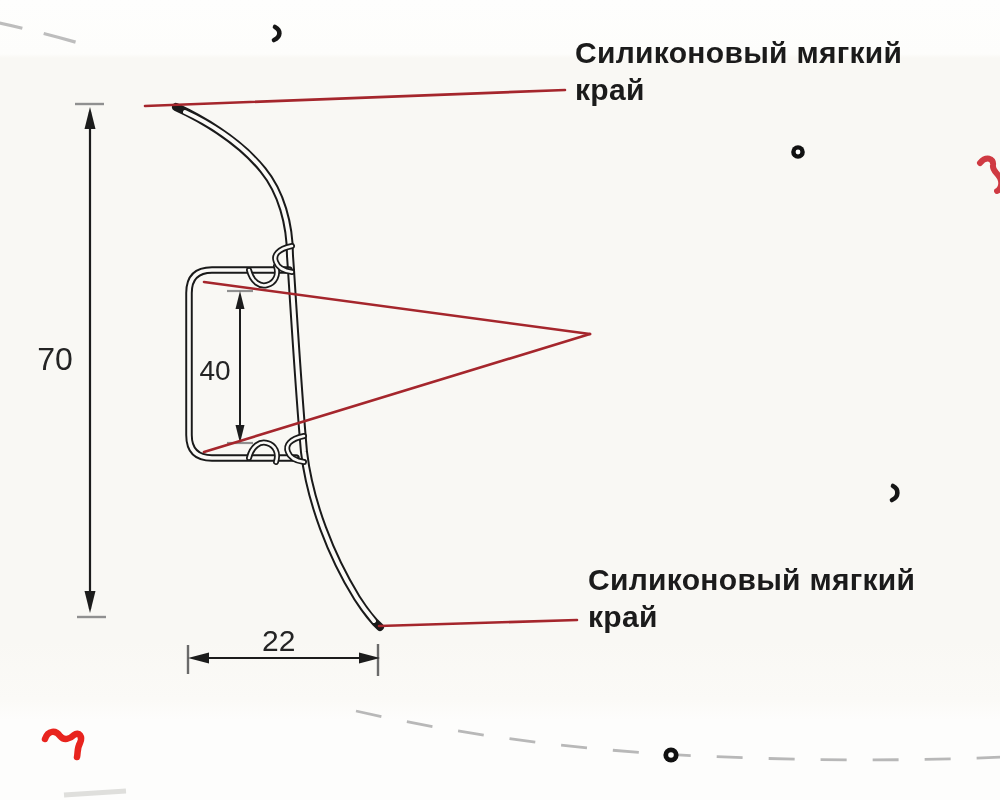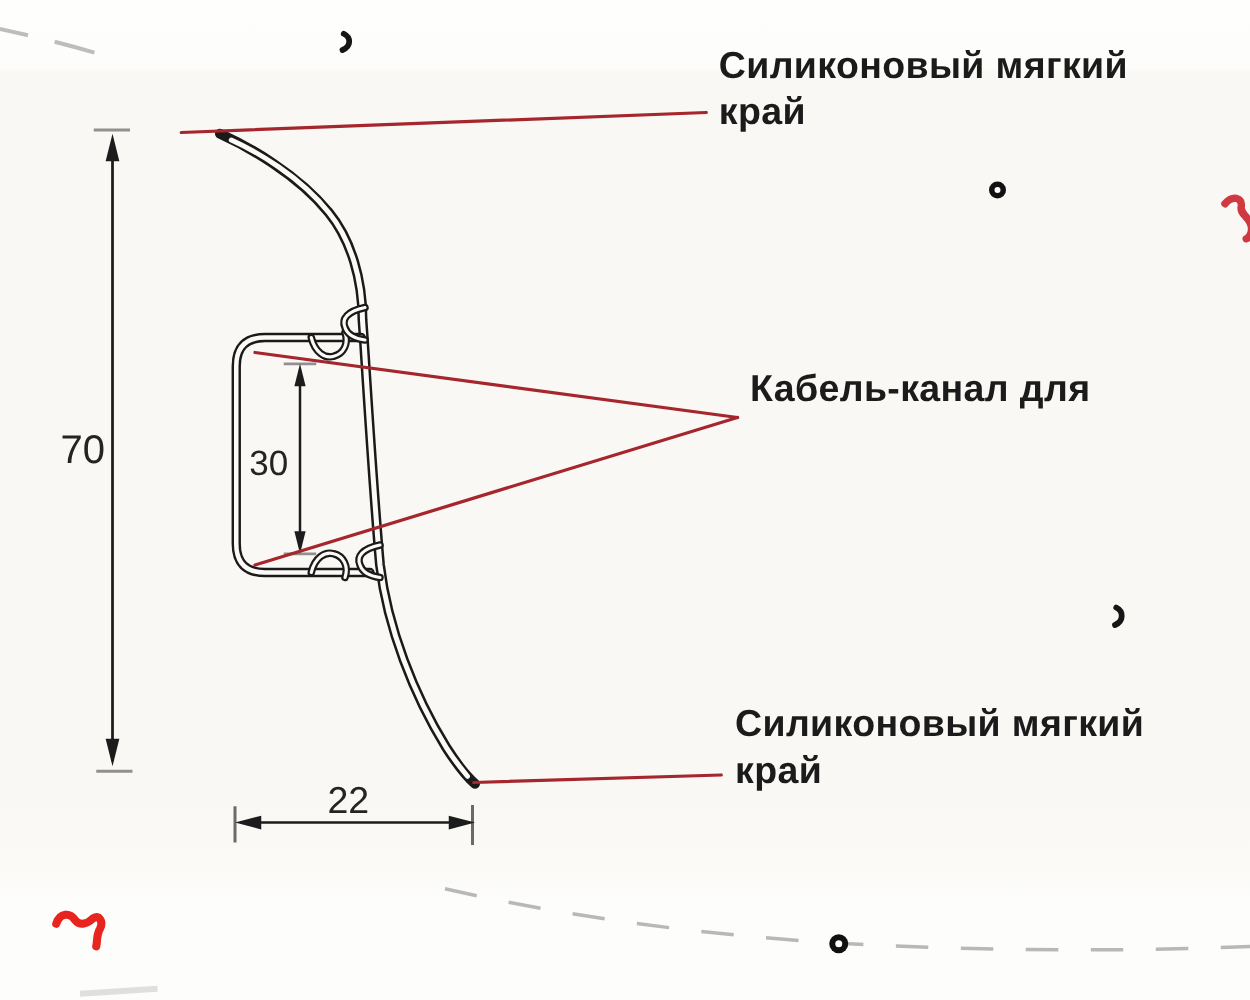--- a/index.html
+++ b/index.html
@@ -23,21 +23,21 @@
     letter-spacing:0.3px;
     white-space:nowrap;
   }
   .dim{
     position:absolute;
     color:#242424;
     font-weight:500;
     font-size:30px;
     line-height:30px;
   }
-  .dim70{left:26px;top:344px;width:58px;text-align:right;font-size:32px;}
+  .dim70{left:26px;top:344px;width:58px;text-align:center;font-size:32px;}
   .dim20{left:196px;top:356px;width:38px;text-align:center;font-size:28px;}
   .dim22{left:262px;top:626px;width:44px;text-align:left;}
 </style>
 </head>
 <body>
 
 <div class="canvas">
 
   <svg class="layer" width="1000" height="800" viewBox="0 0 1000 800">
 
@@ -104,25 +104,24 @@
       <line x1="379" y1="626" x2="577" y2="620"></line>
     </g>
   </svg>
 
   <div class="ann" style="left:575px;top:34px;">
     <div>Силиконовый мягкий</div>
     <div>край</div>
   </div>
 
   <div class="ann" style="left:600px;top:293px;">
-    <div>Кабель-канал для</div>
   </div>
 
   <div class="ann" style="left:588px;top:561px;">
     <div>Силиконовый мягкий</div>
     <div>край</div>
   </div>
 
   <div class="dim dim70">70</div>
-  <div class="dim dim20">30</div>
+  <div class="dim dim20">40</div>
   <div class="dim dim22">22</div>
 
 </div>
 
 </body></html>

